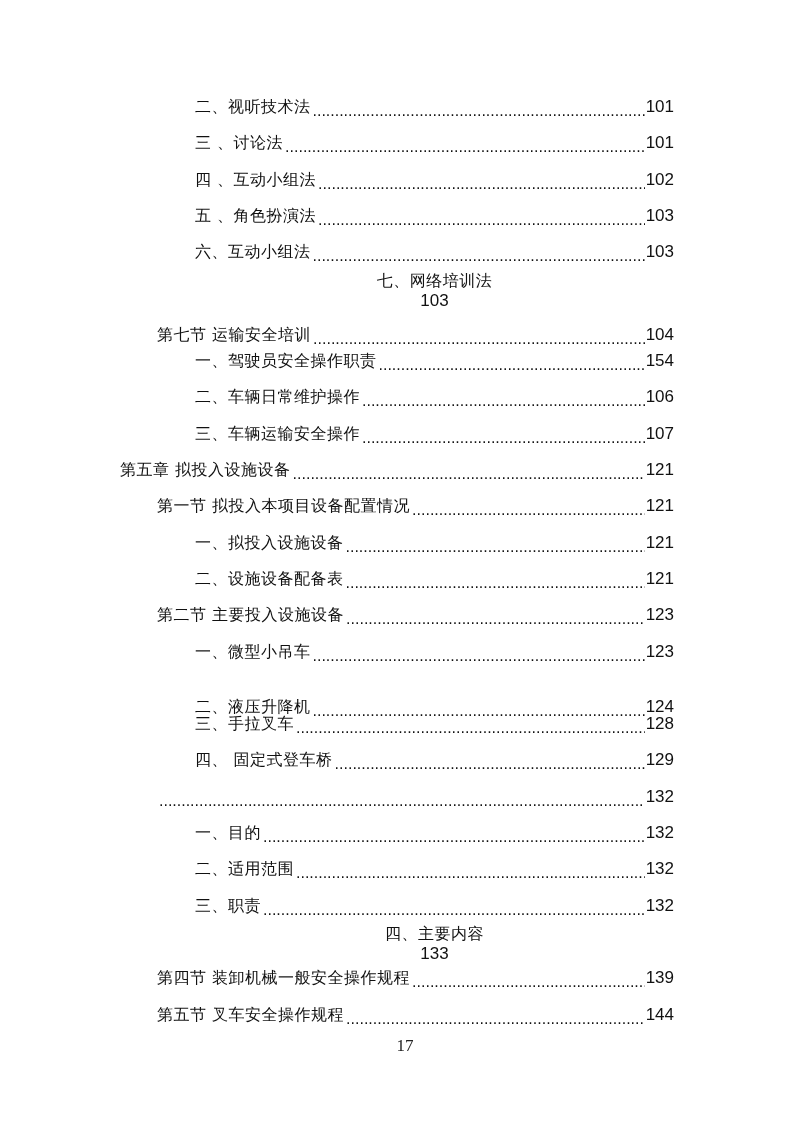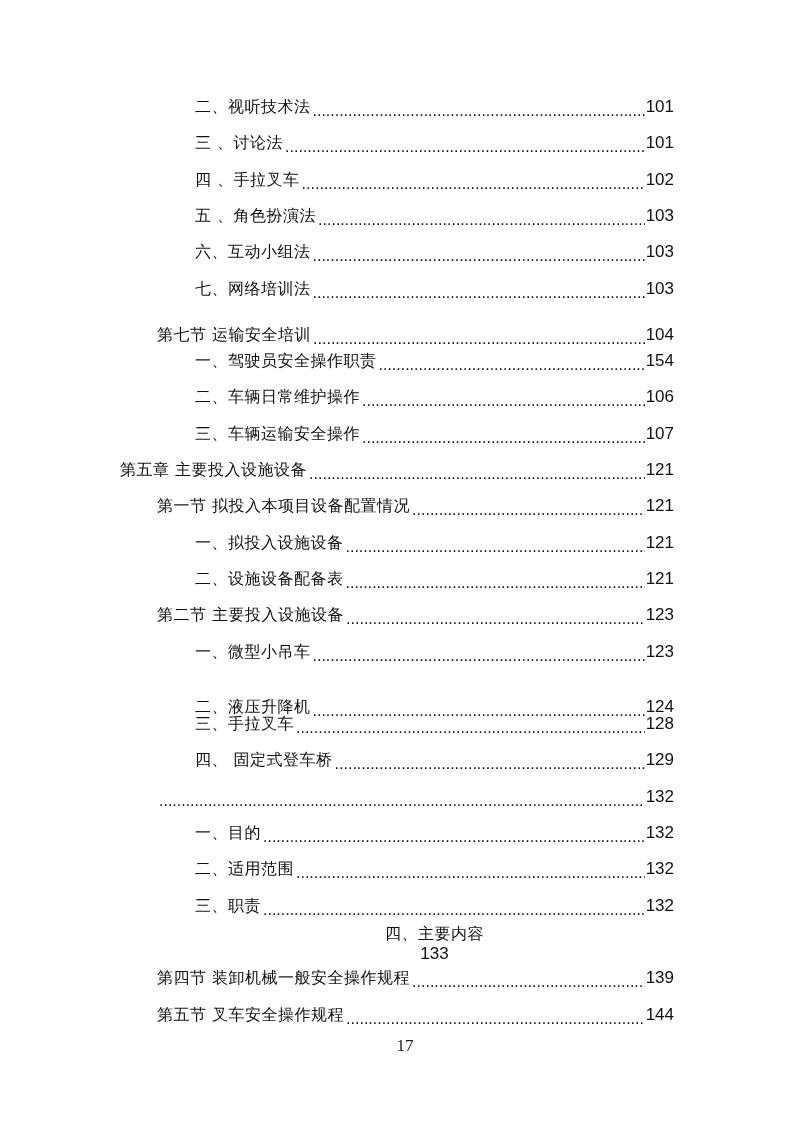--- a/index.html
+++ b/index.html
@@ -28,35 +28,35 @@
       <span class="title">二、视听技术法</span>
       <span class="leader"></span>
       <span class="page">101</span>
     </div>
     <div class="row l3" style="top: 36.3px;">
       <span class="title">三 、讨论法</span>
       <span class="leader"></span>
       <span class="page">101</span>
     </div>
     <div class="row l3" style="top: 72.6px;">
-      <span class="title">四 、手拉叉车</span>
+      <span class="title">四 、互动小组法</span>
       <span class="leader"></span>
       <span class="page">102</span>
     </div>
     <div class="row l3" style="top: 108.9px;">
       <span class="title">五 、角色扮演法</span>
       <span class="leader"></span>
       <span class="page">103</span>
     </div>
     <div class="row l3" style="top: 145.2px;">
       <span class="title">六、互动小组法</span>
       <span class="leader"></span>
       <span class="page">103</span>
     </div>
-    <div class="row l3" style="top: 181.5px;">
+    <div class="row l3" style="top: 181.5px; flex-direction: column;">
       <span class="title">七、网络培训法</span>
       <span class="leader"></span>
       <span class="page">103</span>
     </div>
     <div class="row l2" style="top: 228px;">
       <span class="title">第七节 运输安全培训</span>
       <span class="leader"></span>
       <span class="page">104</span>
     </div>
     <div class="row l3" style="top: 254.1px;">
@@ -68,21 +68,21 @@
       <span class="title">二、车辆日常维护操作</span>
       <span class="leader"></span>
       <span class="page">106</span>
     </div>
     <div class="row l3" style="top: 326.7px;">
       <span class="title">三、车辆运输安全操作</span>
       <span class="leader"></span>
       <span class="page">107</span>
     </div>
     <div class="row l1" style="top: 363px;">
-      <span class="title">第五章 主要投入设施设备</span>
+      <span class="title">第五章 拟投入设施设备</span>
       <span class="leader"></span>
       <span class="page">121</span>
     </div>
     <div class="row l2" style="top: 399.3px;">
       <span class="title">第一节 拟投入本项目设备配置情况</span>
       <span class="leader"></span>
       <span class="page">121</span>
     </div>
     <div class="row l3" style="top: 435.6px;">
       <span class="title">一、拟投入设施设备</span>

